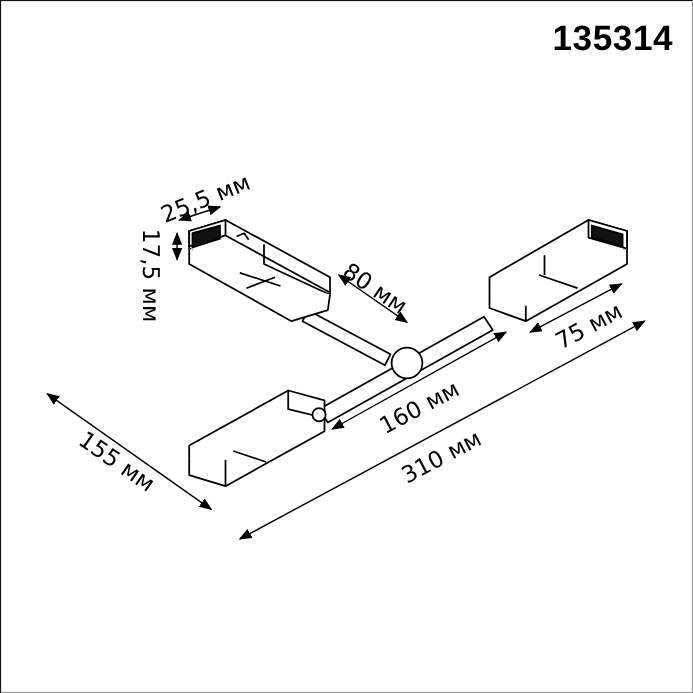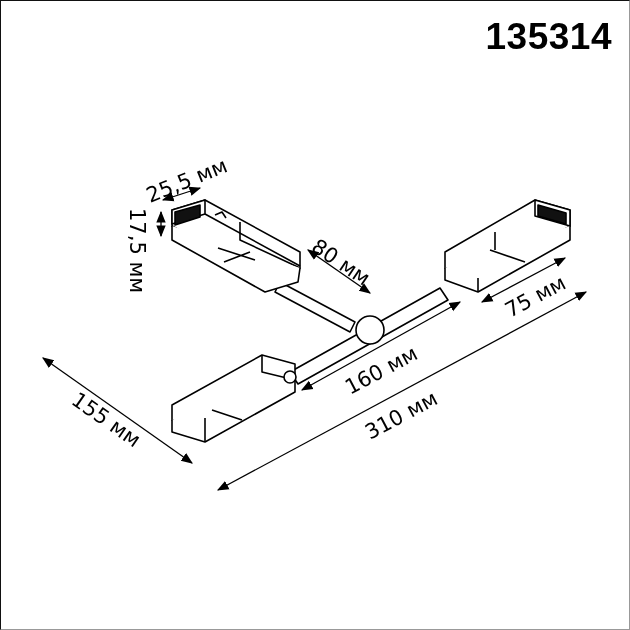--- a/index.html
+++ b/index.html
@@ -1,18 +1,18 @@
 <!DOCTYPE html>
 <html><head>
 <meta charset="utf-8">
 <style>
   html, body { margin: 0; padding: 0; background: #ffffff; }
   body { width: 630px; height: 630px; position: relative; overflow: hidden; font-family: "DejaVu Sans", sans-serif; }
   .frame { position: absolute; left: 0; top: 0; width: 628px; height: 628px; border: 1px solid #111; border-right-color: #999; border-bottom-color: #999; }
-  .code { position: absolute; right: 18px; top: 16px; font-family: "Liberation Sans", sans-serif; font-weight: bold; font-size: 37px; color: #000; letter-spacing: 0.5px; }
+  .code { position: absolute; right: 18px; top: 16px; font-family: "Liberation Sans", sans-serif; font-weight: bold; font-size: 32px; color: #000; letter-spacing: 0.5px; }
   svg { position: absolute; left: 0; top: 0; }
   svg text { font-family: "DejaVu Sans", sans-serif; font-size: 21px; fill: #000; }
 </style>
 </head>
 <body>
 
 <div class="frame"></div>
 <div class="code">135314</div>
 
 <svg width="630" height="630" viewBox="0 0 630 630">

